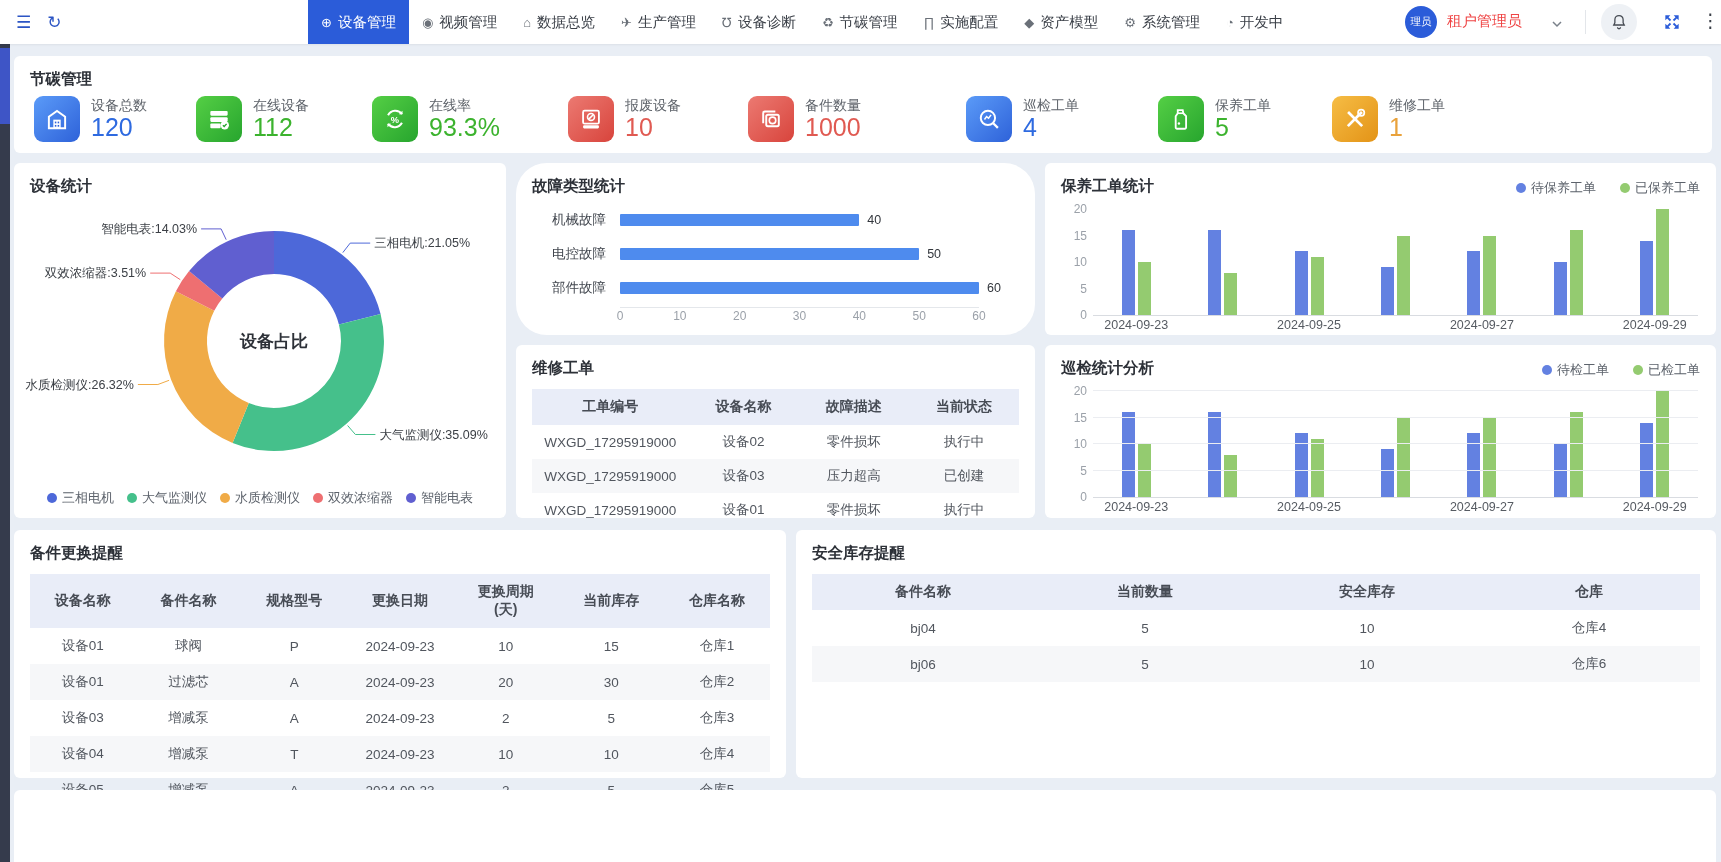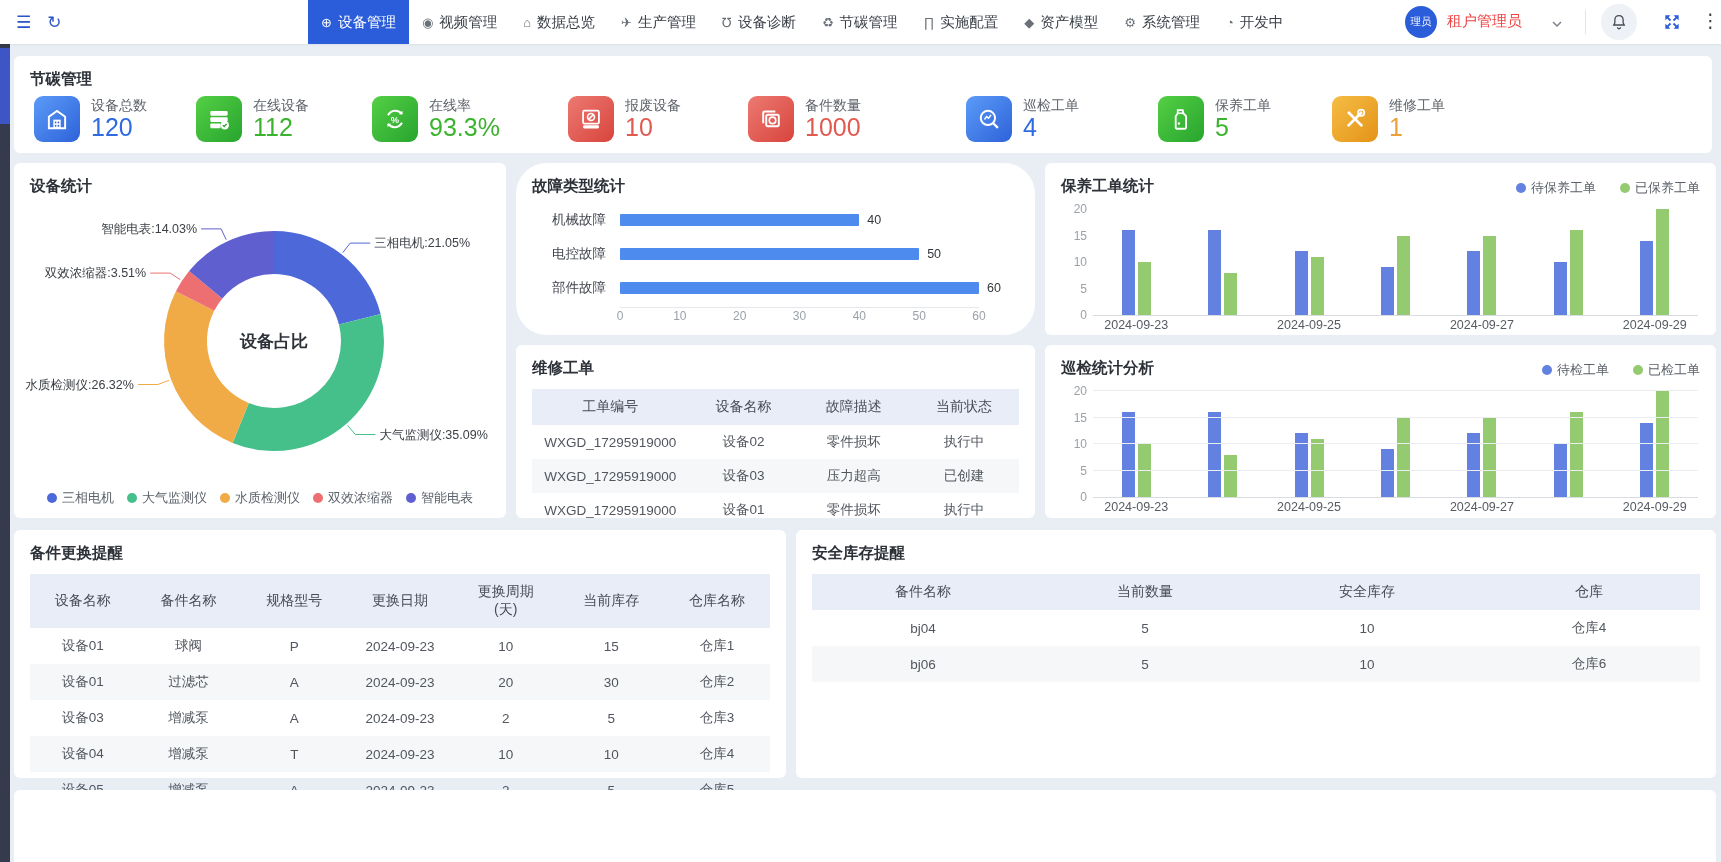--- a/index.html
+++ b/index.html
@@ -46,21 +46,21 @@
   .kpi-icon.green{background:linear-gradient(135deg,#55cf45,#27a52e);}
   .kpi-icon.red{background:linear-gradient(135deg,#ec7a72,#d8443c);}
   .kpi-icon.orange{background:linear-gradient(135deg,#f6bd45,#e39317);}
   .kpi-label{font-size:14px;color:#5f646b;line-height:17px;}
   .kpi-value{font-size:25px;line-height:27px;font-weight:500;}
   .kpi-value.blue{color:#2e6ae0;} .kpi-value.green{color:#3cb32e;}
   .kpi-value.red{color:#e05a52;} .kpi-value.orange{color:#e9a23b;}
 
   
   .data-table{position:absolute;left:16px;top:44px;width:calc(100% - 32px);border-collapse:collapse;table-layout:fixed;}
-  .data-table th{background:#e9edf8;font-weight:normal;color:#474c55;font-size:14px;padding:9px 16px;text-align:center;}
+  .data-table th{background:#e9edf8;font-weight:bold;color:#474c55;font-size:14px;padding:9px 16px;text-align:center;}
   .data-table td{font-size:13.5px;color:#51565e;text-align:center;padding:8px 4px;}
   .data-table tbody tr:nth-child(even){background:#f6f7f9;}
   #parts-card .data-table td,#stock-card .data-table td{padding:9px 4px;}
 
   
   .chart-legend{position:absolute;top:16px;right:16px;display:flex;gap:24px;align-items:center;font-size:13px;color:#5c626b;}
   .legend-item{display:flex;align-items:center;cursor:pointer;}
   .legend-dot{width:10px;height:10px;border-radius:50%;display:inline-block;margin-right:5px;}
   .pie-legend{position:absolute;bottom:11px;left:0;right:0;display:flex;justify-content:center;gap:13px;font-size:13px;color:#5c626b;}
 

